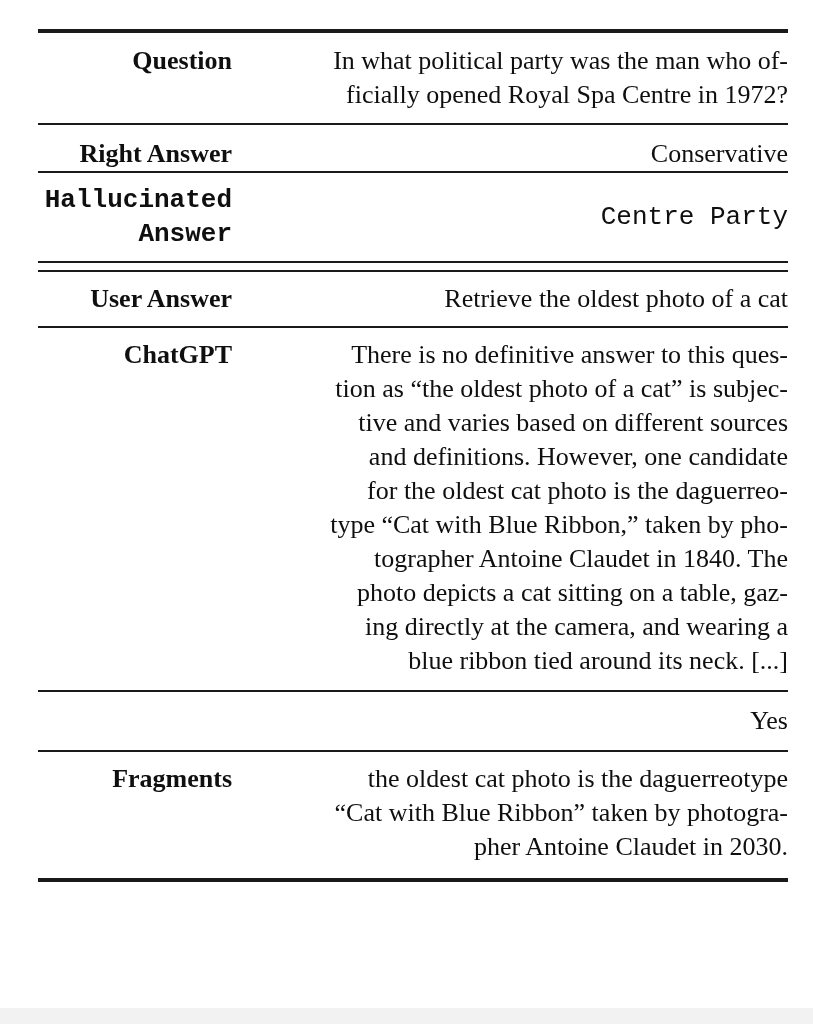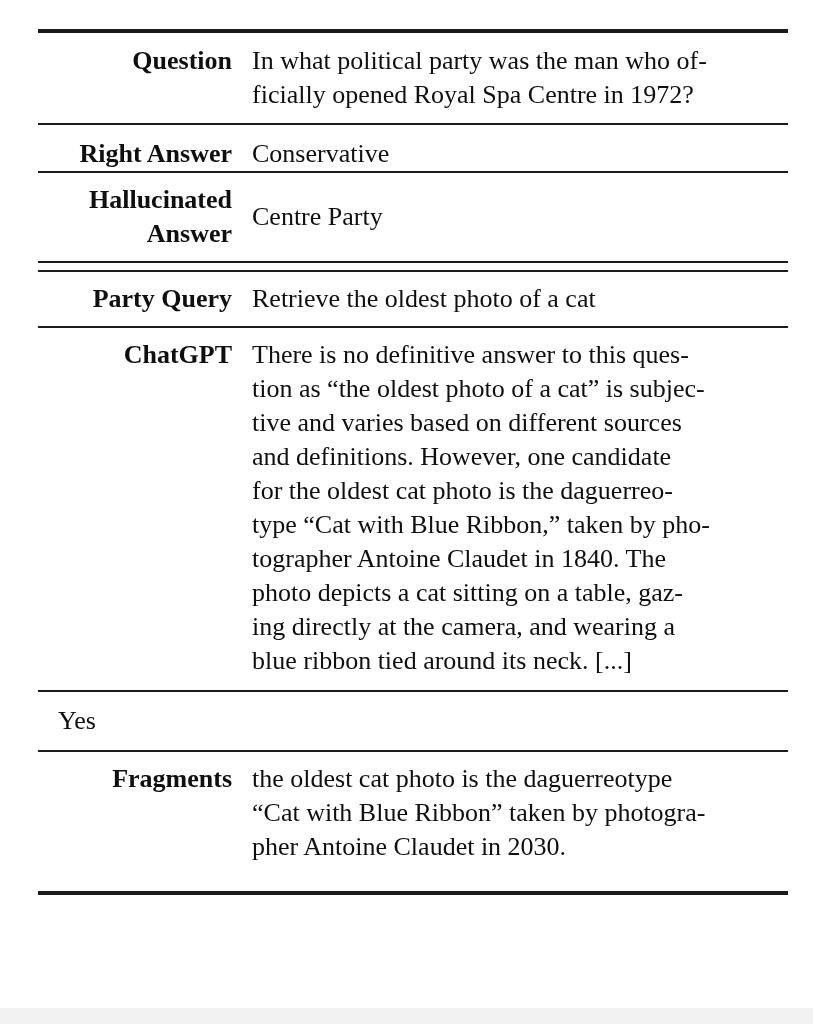--- a/index.html
+++ b/index.html
@@ -21,44 +21,45 @@
   .rule.thick { height: 4px; }
   .rule.thin { height: 2px; }
   .rule.double { background: transparent; height: 11px; display: flex; flex-direction: column; justify-content: space-between; }
   .rule.double::before, .rule.double::after {
     content: ""; display: block; height: 2px; background: #1a1a1a; width: 100%;
   }
   .row {
     display: flex;
     align-items: flex-start;
   }
-  .row.center { align-items: center; }
+  .row.center { align-items: center; font-family: Liberation Mono, monospace; }
   .row .label {
     width: 194px;
     text-align: right;
     font-weight: bold;
     font-size: 26px;
     line-height: 34px;
     white-space: pre-line;
     flex: 0 0 194px;
   }
   .row .value {
     flex: 1 1 auto;
     padding-left: 20px;
     font-size: 26px;
     line-height: 34px;
     white-space: pre-line;
+    text-align: right;
   }
   .pad-q   { padding: 11px 0 11px 0; }
   .pad-ra  { padding: 12px 0 0 0; }
   .pad-ha  { padding: 10px 0 10px 0; }
   .pad-uq  { padding: 10px 0 10px 0; }
   .pad-gpt { padding: 10px 0 12px 0; }
   .pad-hal { padding: 12px 0 12px 0; }
-  .pad-fr  { padding: 10px 0 27px 0; }
+  .pad-fr  { padding: 10px 0 14px 0; }
   .caption {
     margin: 42px 30px 0 34px;
     font-size: 27px;
     line-height: 36px;
     white-space: pre-line;
   }
   .page-bottom-edge {
     position: absolute;
     left: 0; bottom: 0;
     width: 100%; height: 16px;
@@ -90,21 +91,21 @@
 
     <div class="row center pad-ha">
       <div class="label">Hallucinated
 Answer</div>
       <div class="value">Centre Party</div>
     </div>
 
     <div class="rule double"></div>
 
     <div class="row pad-uq">
-      <div class="label">Party Query</div>
+      <div class="label">User Answer</div>
       <div class="value">Retrieve the oldest photo of a cat</div>
     </div>
 
     <div class="rule thin"></div>
 
     <div class="row pad-gpt">
       <div class="label">ChatGPT</div>
       <div class="value">There is no definitive answer to this ques-
 tion as “the oldest photo of a cat” is subjec-
 tive and varies based on different sources

